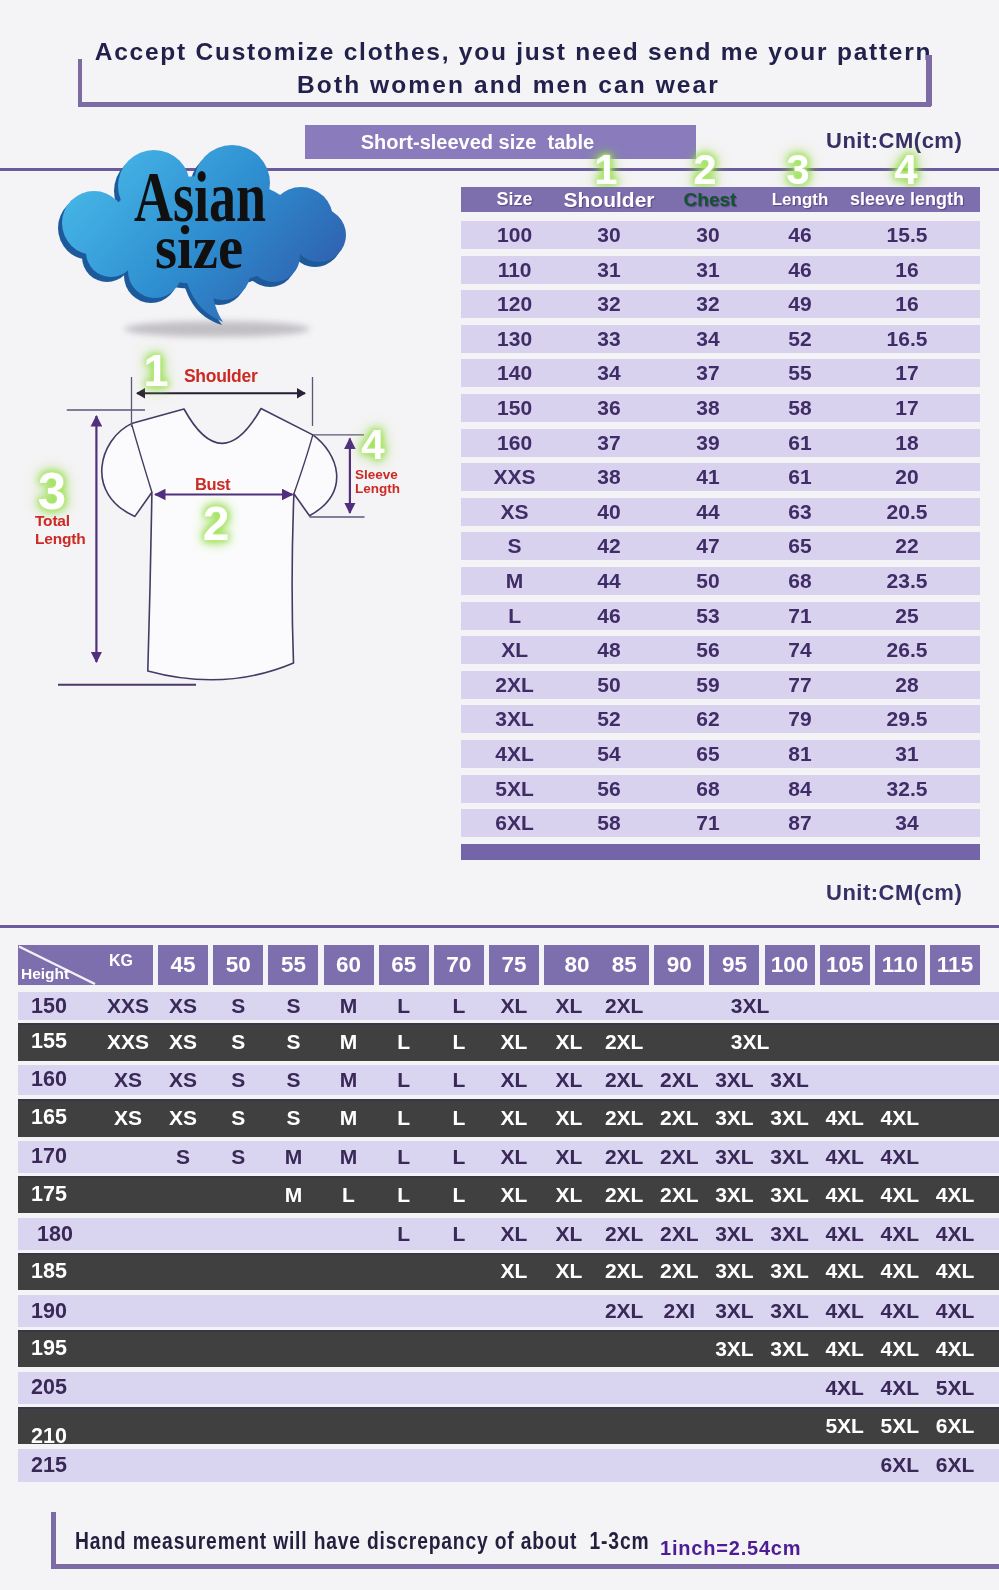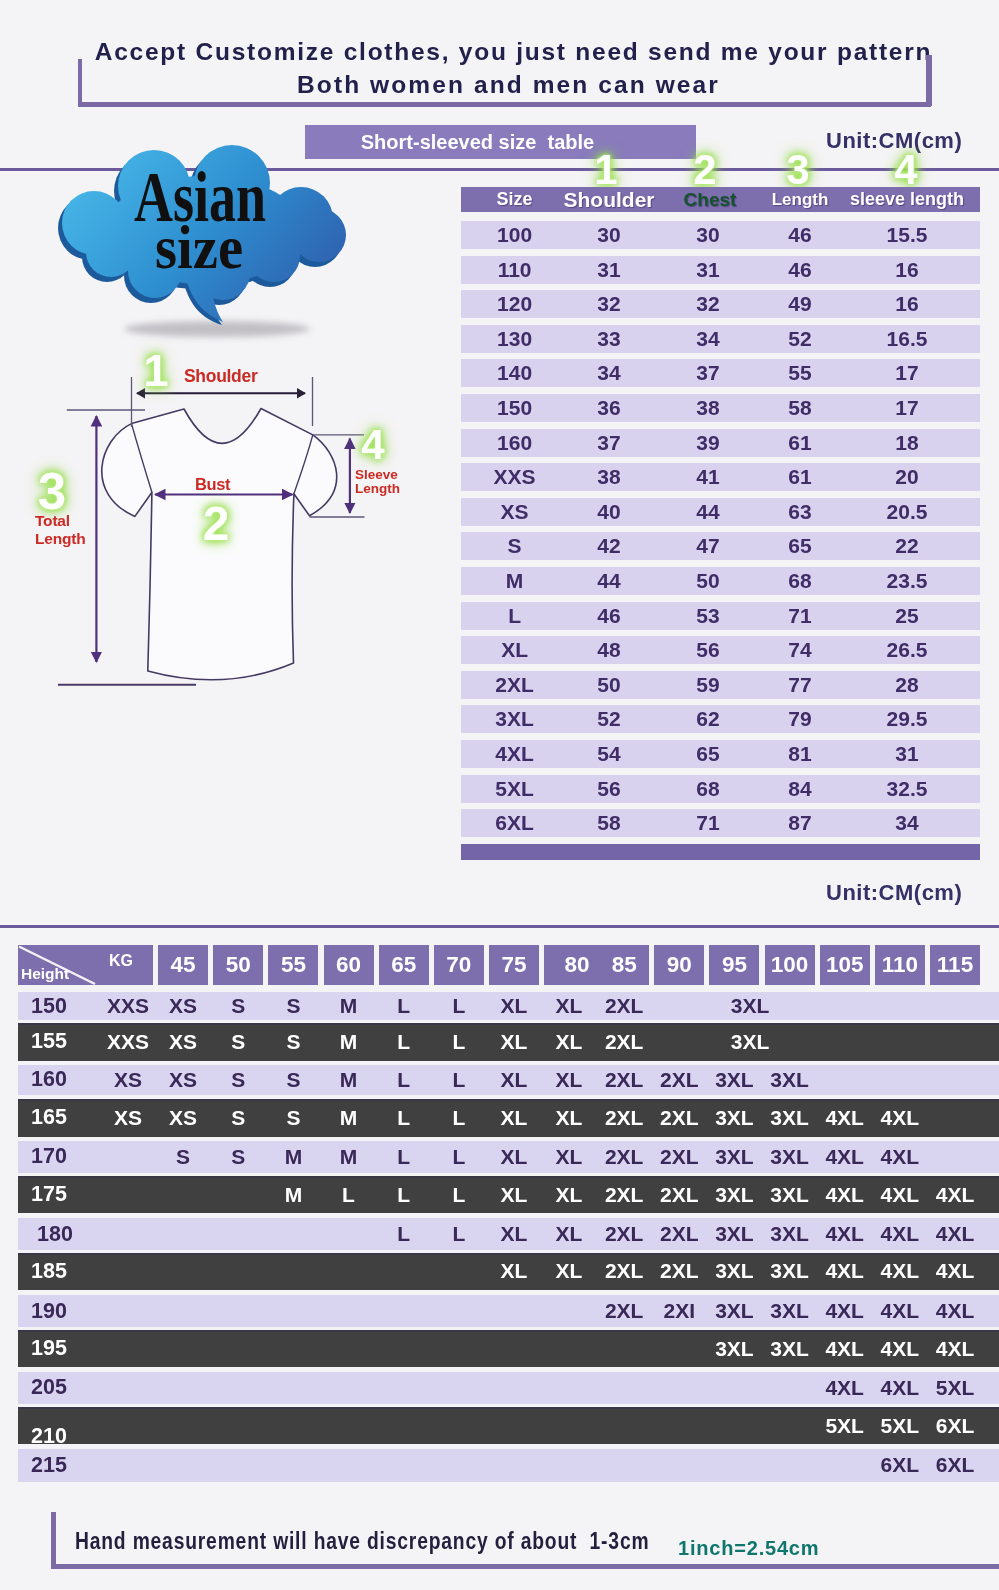--- a/index.html
+++ b/index.html
@@ -436,15 +436,15 @@
     </div>
 <div class="r2 light2" style="top:1449px;height:32.5px;line-height:32.5px;">
       <span class="hl" style="left:31px;">215</span>
       <span style="left:881.8px;">6XL</span>
       <span style="left:937.0px;">6XL</span>
     </div>
 
 <div class="abs" style="left:51px;top:1512px;width:5px;height:57px;background:#7b6aa4;"></div>
 <div class="abs" style="left:51px;top:1564px;width:948px;height:5px;background:#7b6aa4;"></div>
 <div class="abs" style="left:75px;top:1528px;color:#241f3e;font-weight:bold;font-size:23.5px;letter-spacing:1px;transform:scaleX(0.82);transform-origin:0 50%;">Hand measurement will have discrepancy of about&nbsp; 1-3cm</div>
-<div class="abs" style="left:678px;top:1537px;color:#0f766e;font-weight:bold;font-size:20px;letter-spacing:0.8px;">1inch=2.54cm</div>
+<div class="abs" style="left:660px;top:1537px;color:#4c1d95;font-weight:bold;font-size:20px;letter-spacing:0.8px;">1inch=2.54cm</div>
 
 </div>
 
 </body></html>

